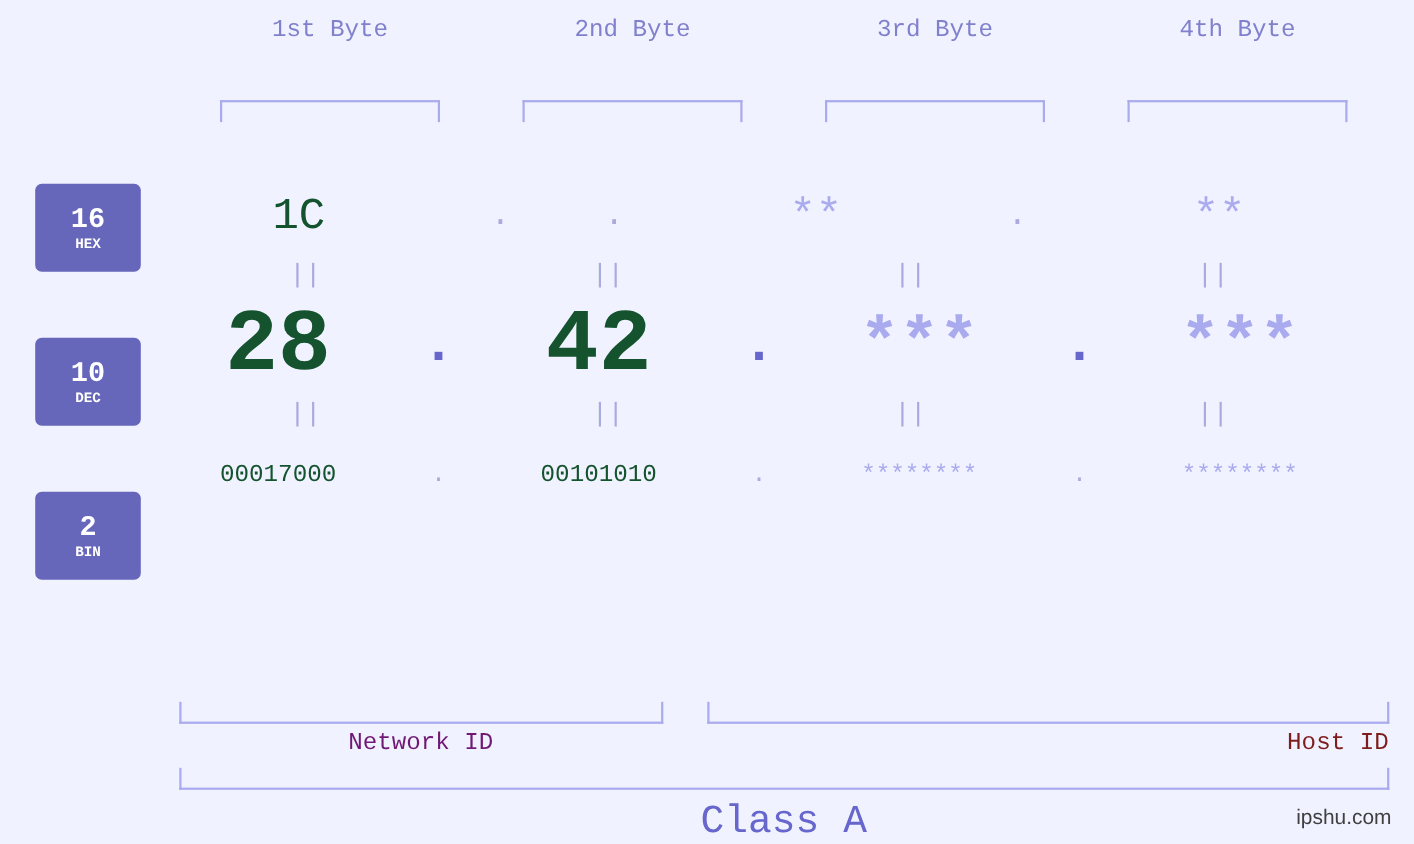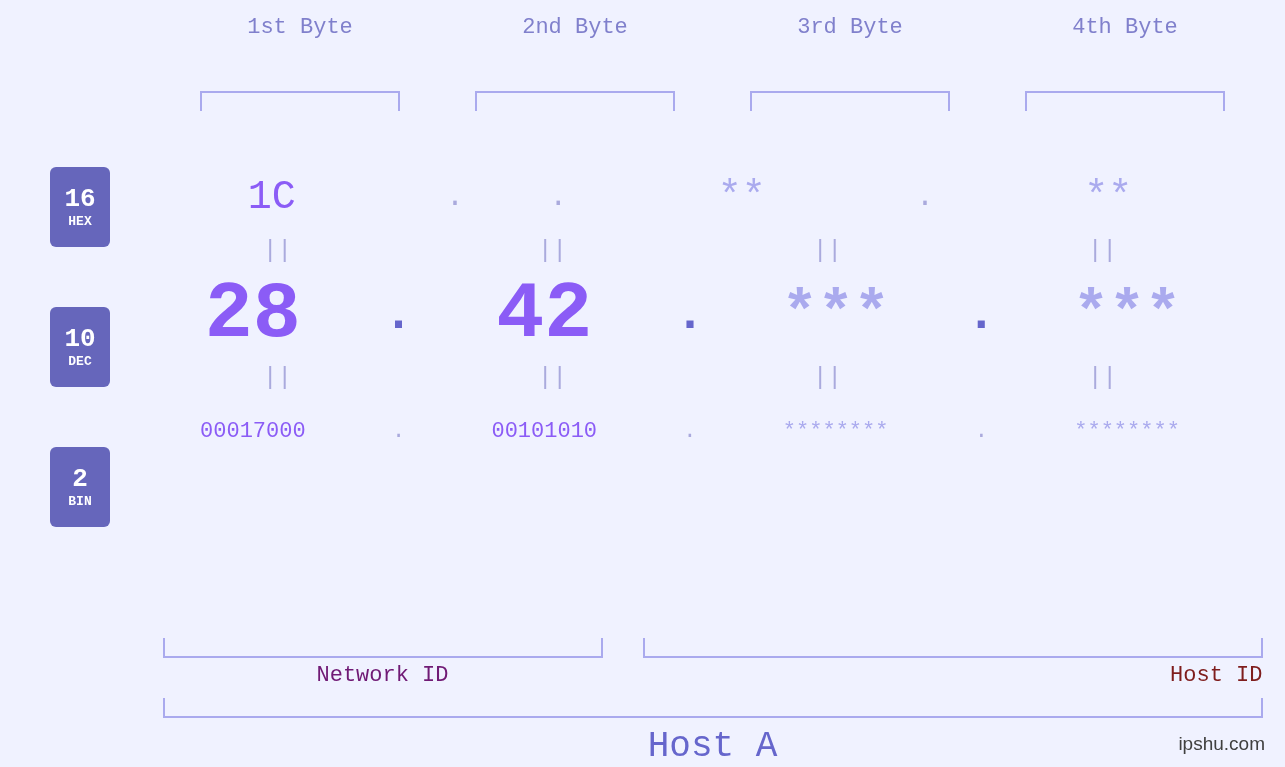--- a/index.html
+++ b/index.html
@@ -70,21 +70,21 @@
       width: 140px;
       gap: 0px;
       padding-left: 20px;
       padding-top: 10px;
     }
 
     .badge {
       background-color: #6666bb;
       color: white;
       border-radius: 6px;
-      width: 60px;
+      width: 96px;
       height: 80px;
       display: flex;
       flex-direction: column;
       align-items: center;
       justify-content: center;
       margin-bottom: 60px;
     }
 
     .badge-number {
       font-size: 26px;
@@ -118,21 +118,21 @@
       display: flex;
       align-items: center;
       justify-content: space-around;
       width: 1100px;
       height: 80px;
     }
 
     .cell {
       width: 200px;
       text-align: center;
-      color: #8b5cf6;
+      color: #14532d;
     }
 
     .cell-dot {
       width: 40px;
       text-align: center;
       color: #6666cc;
     }
 
     .hex-value {
       font-size: 40px;
@@ -400,19 +400,19 @@
 
     <div class="labels-row">
       <div class="network-label">Network ID</div>
       <div class="host-label">Host ID</div>
     </div>
 
     <div class="long-bracket-row">
       <div class="long-bracket"></div>
     </div>
 
-    <div class="class-label">Host A</div>
+    <div class="class-label">Class A</div>
 
   </div>
 
   <div class="watermark">ipshu.com</div>
 
 </div>
 
 </body></html>

